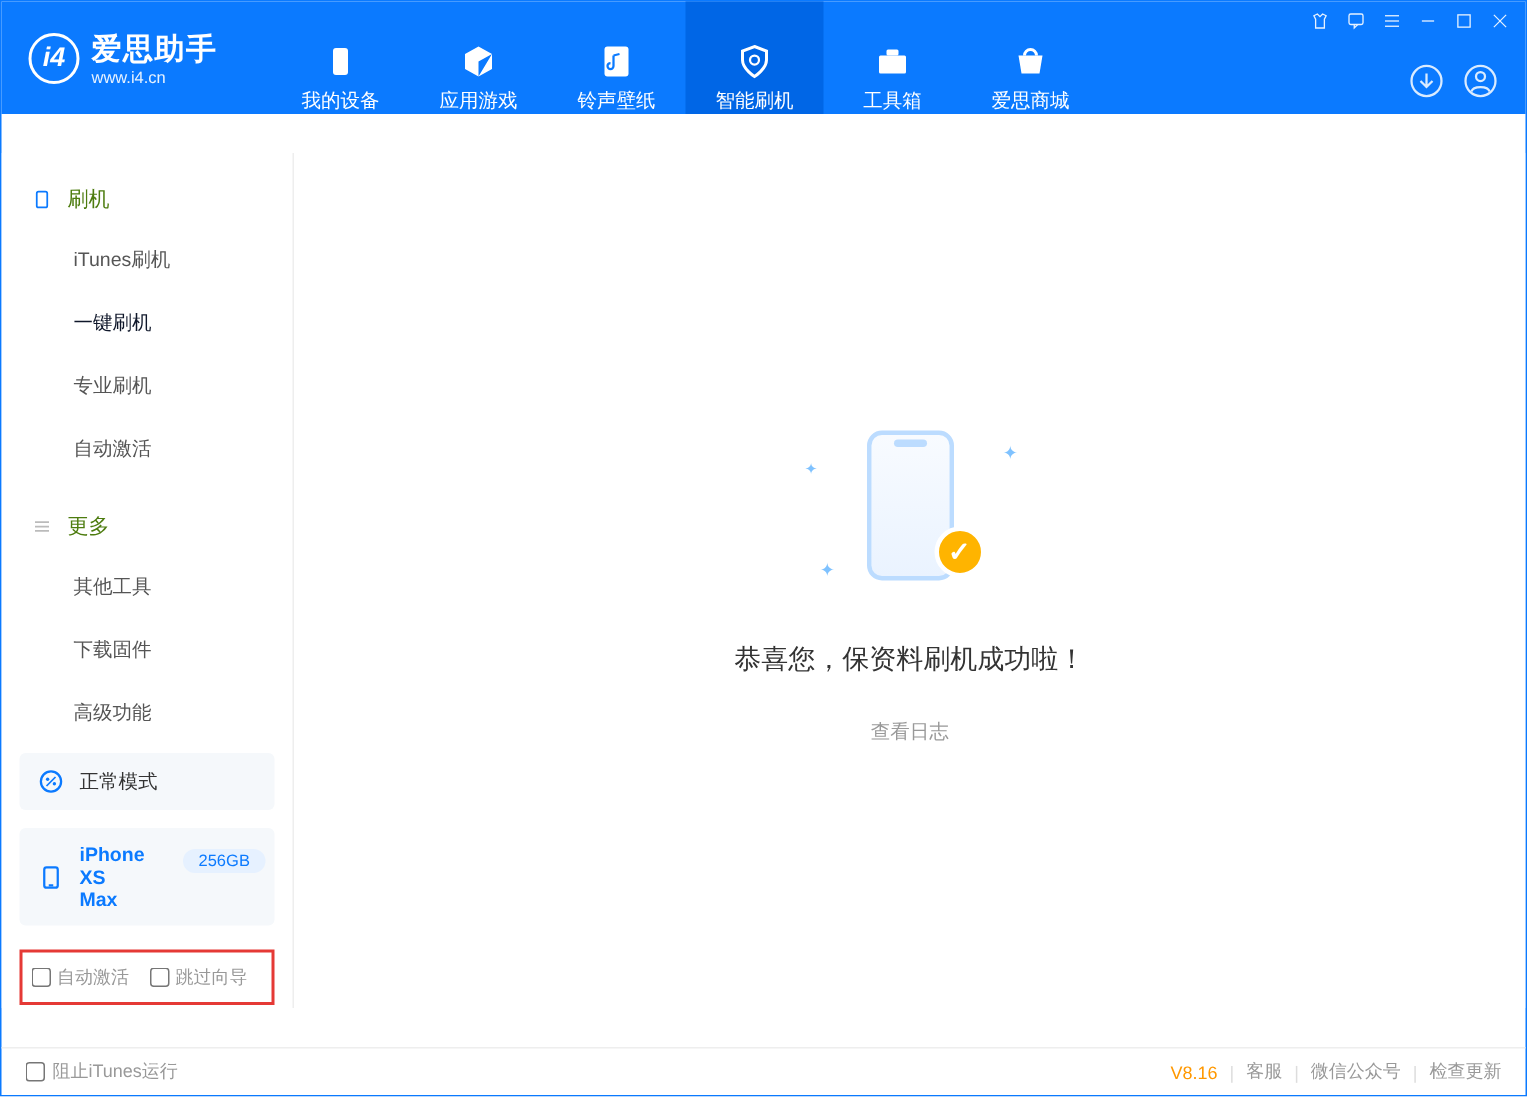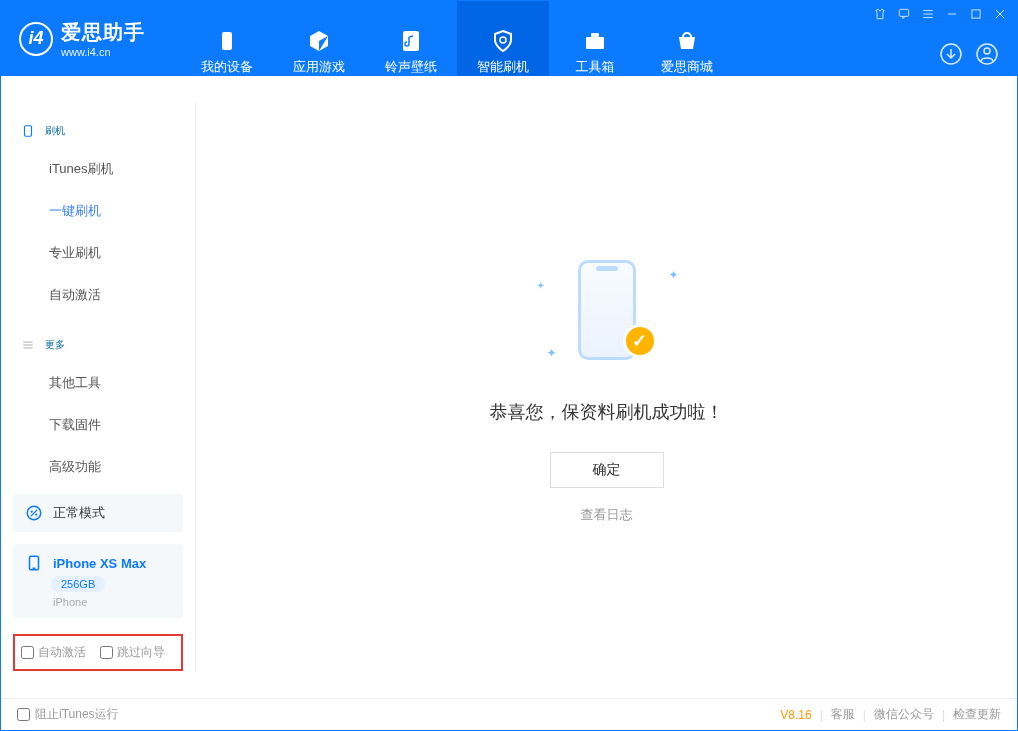--- a/index.html
+++ b/index.html
@@ -15,28 +15,28 @@
 .nav-tab { width: 92px; height: 100%; display: flex; flex-direction: column; align-items: center; justify-content: flex-end; cursor: pointer; font-size: 13px; color: #fff; }
 .nav-tab.active { background: #0066e6; }
 .nav-tab .ico { width: 24px; height: 24px; margin-bottom: 5px; display: flex; align-items: center; justify-content: center; }
 .win-controls { position: absolute; top: 6px; right: 10px; display: flex; gap: 10px; align-items: center; }
 .win-controls svg { width: 14px; height: 14px; cursor: pointer; stroke: #fff; fill: none; stroke-width: 1.5; opacity: .9; }
 .header-bottom { position: absolute; right: 18px; bottom: 10px; display: flex; gap: 12px; }
 .header-bottom svg { width: 24px; height: 24px; stroke: #fff; fill: none; cursor: pointer; opacity: .85; stroke-width: 1.5; }
 .body { flex: 1; display: flex; overflow: hidden; }
 .sidebar { width: 195px; background: #fff; border-right: 1px solid #eee; display: flex; flex-direction: column; }
 .sb-group { padding-top: 12px; }
-.sb-header { display: flex; align-items: center; padding: 10px 20px; font-size: 10px; color: #0369a1; font-weight: 500; }
+.sb-header { display: flex; align-items: center; padding: 10px 20px; font-size: 14px; color: #4d7c0f; font-weight: 500; }
 .sb-header svg { width: 14px; height: 14px; margin-right: 10px; }
 .sb-item { padding: 12px 20px 12px 48px; font-size: 13px; color: #555; cursor: pointer; }
-.sb-item.active { color: #3b82f6; }
+.sb-item.active { color: #0f172a; }
 .sb-spacer { flex: 1; }
 .sb-card { margin: 6px 12px; background: #f5f8fb; border-radius: 4px; padding: 10px 12px; display: flex; align-items: center; font-size: 13px; color: #333; }
 .sb-card svg { width: 18px; height: 18px; margin-right: 10px; flex-shrink: 0; }
-.device-card { flex-direction: column; align-items: flex-start; padding: 10px 12px; }
+.device-card { flex-direction: row; align-items: flex-start; padding: 10px 12px; }
 .device-row { display: flex; align-items: center; width: 100%; font-weight: bold; color: #0b7aff; font-size: 13px; }
 .device-badge { display: inline-block; background: #e6f1ff; color: #0b7aff; border-radius: 10px; padding: 2px 10px; font-size: 11px; margin-top: 4px; margin-left: 26px; }
 .device-sub { font-size: 11px; color: #aaa; margin-left: 28px; margin-top: 4px; }
 .option-box { margin: 10px 12px; border: 2px solid #e53935; padding: 8px 6px; display: flex; gap: 14px; align-items: center; }
 .option-box label { display: flex; align-items: center; font-size: 12px; color: #999; cursor: pointer; }
 .option-box input { margin-right: 4px; width: 13px; height: 13px; }
 .main { flex: 1; display: flex; flex-direction: column; align-items: center; justify-content: center; background: #fff; }
 .illus { position: relative; width: 160px; height: 120px; margin-bottom: 30px; }
 .phone { position: absolute; left: 50%; top: 50%; transform: translate(-50%, -50%); width: 58px; height: 100px; border: 3px solid #bcdcff; border-radius: 10px; background: linear-gradient(180deg,#f8fbff,#eaf3ff); }
 .phone::before { content: ""; position: absolute; top: 3px; left: 50%; transform: translateX(-50%); width: 22px; height: 5px; background: #bcdcff; border-radius: 3px; }
@@ -220,21 +220,20 @@
 
     <div class="main">
       <div class="illus">
         <span class="spark s1">✦</span>
         <span class="spark s2">✦</span>
         <span class="spark s3">✦</span>
         <div class="phone"></div>
         <div class="check-badge">✓</div>
       </div>
       <div class="main-msg">恭喜您，保资料刷机成功啦！</div>
-      <button class="ok-btn">确定</button>
       <span class="log-link">查看日志</span>
     </div>
   </div>
 
   <div class="footer">
     <label>
         <input type="checkbox" style="">
         <span>阻止iTunes运行</span>
       </label>
     <div class="footer-spacer"></div>

